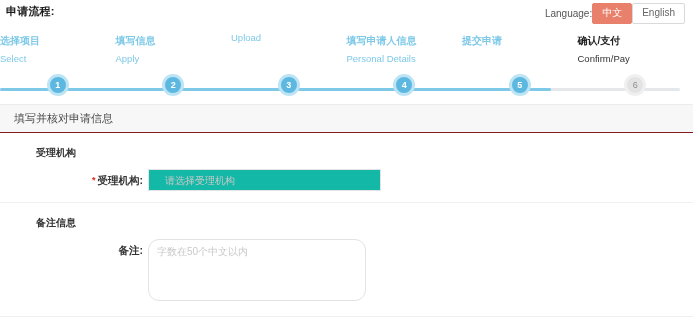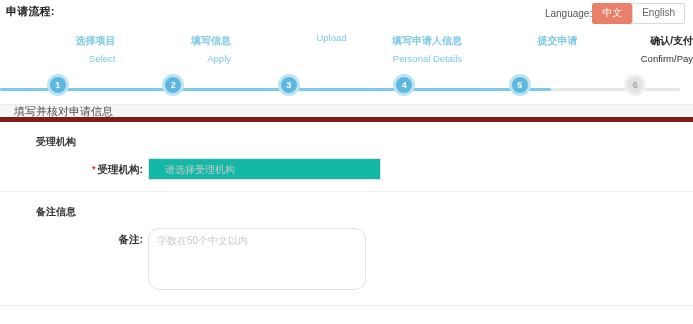--- a/index.html
+++ b/index.html
@@ -88,21 +88,21 @@
   .steps {
     position: absolute;
     left: 0;
     right: 0;
     top: 0;
     display: flex;
   }
   .step {
     flex: 1;
     position: relative;
-    text-align: right;
+    text-align: left;
   }
   .step-cn {
     font-size: 10px;
     line-height: 12px;
     margin-top: 9px;
     font-weight: bold;
     white-space: nowrap;
   }
   .step-en {
     font-size: 9.5px;
@@ -143,24 +143,24 @@
   }
   .step.inactive .step-dot {
     background: #e3e3e3;
     color: #8d8d8d;
     border: 3px solid #f0f0f0;
     font-weight: normal;
   }
 
   
   .panel-header {
-    height: 18px;
+    height: 29px;
     background: #f7f7f7;
     border-top: 1px solid #ececec;
-    border-bottom: 5px solid #7f1d1d;
+    border-bottom: 1px solid #7f1d1d;
     display: flex;
     align-items: center;
     padding-left: 14px;
     box-sizing: border-box;
   }
   .panel-header-title {
     font-size: 11px;
     color: #4a4a4a;
   }
 

